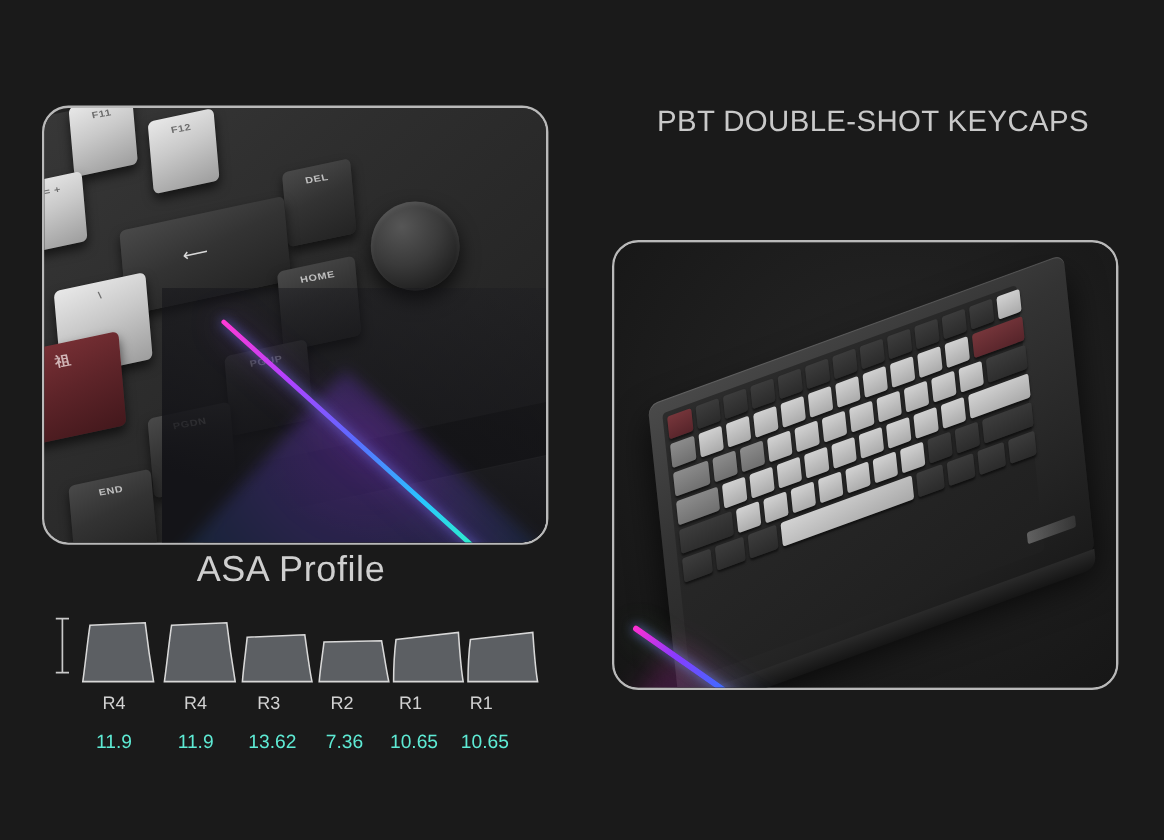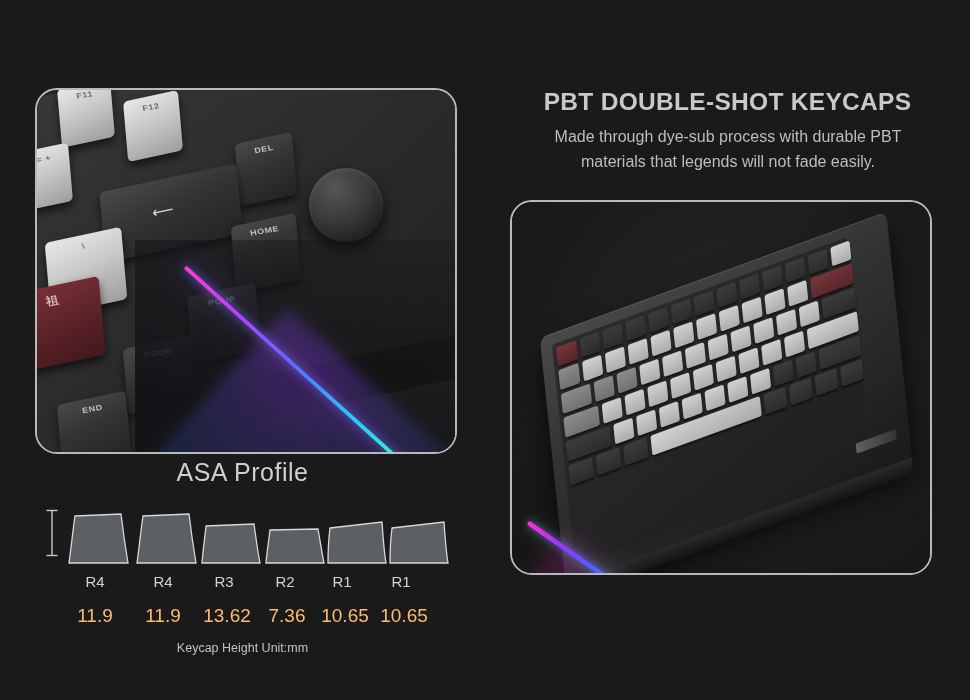--- a/index.html
+++ b/index.html
@@ -87,47 +87,47 @@
     filter:blur(6px);
   }
   .corner-dark {
     position:absolute; right:-10px; top:150px; width:330px; height:330px;
     background:linear-gradient(200deg, rgba(20,20,28,.2), #141418 60%);
   }
 
   
   #profile-section { position:absolute; left:0; top:458px; width:485px; }
   #profile-title {
-    text-align:center; color:#cfcfcf; font-size:25px; font-weight:normal;
+    text-align:center; color:#cfcfcf; font-size:30px; font-weight:normal;
     letter-spacing:.5px;
   }
   #profile-chart {
     position:relative; margin-top:16px; height:62px;
   }
   #height-bracket {
     position:absolute; left:44px; top:6px; width:16px; height:48px;
   }
   .cap { position:absolute; bottom:0; }
   #row-labels, #height-values {
     position:relative; height:24px; margin-top:8px;
   }
   .col-label {
     position:absolute; text-align:center; color:#d2d2d2; font-size:15px;
     transform:translateX(-50%);
   }
-  #height-values .col-label { font-size:19px; color:#fdba74; }
+  #height-values .col-label { font-size:16px; color:#5eead4; }
   #unit-caption {
     text-align:center; color:#c2c2c2; font-size:12.5px; margin-top:12px;
   }
 
   
   #right-column { position:absolute; left:485px; top:0; width:485px; height:700px; }
   #feature-heading {
     position:absolute; left:0; top:88px; width:485px; text-align:center;
-    color:#c9c9c9; font-size:24.5px; font-weight:bold; letter-spacing:.3px;
+    color:#c9c9c9; font-size:24.5px; font-weight:normal; letter-spacing:.3px;
   }
   #feature-subtitle {
     position:absolute; left:38px; top:124px; width:410px; text-align:center;
     color:#bdbdbd; font-size:16px; line-height:25px; font-weight:normal;
   }
 
   #keyboard-panel {
     position:absolute; left:25px; top:200px; width:422px; height:375px;
     border:2px solid #b9b9b9; border-radius:22px; overflow:hidden;
     background:#1c1c1c;
@@ -277,27 +277,25 @@
 
     <div id="height-values">
       <span class="col-label" style="left:95px;">11.9</span>
       <span class="col-label" style="left:163px;">11.9</span>
       <span class="col-label" style="left:227px;">13.62</span>
       <span class="col-label" style="left:287px;">7.36</span>
       <span class="col-label" style="left:345px;">10.65</span>
       <span class="col-label" style="left:404px;">10.65</span>
     </div>
 
-    <div id="unit-caption">Keycap Height Unit:mm</div>
   </div>
 </div>
 
 <div id="right-column">
   <div id="feature-heading">PBT DOUBLE-SHOT KEYCAPS</div>
-  <div id="feature-subtitle">Made through dye-sub process with durable PBT materials that legends will not fade easily.</div>
 
   <div id="keyboard-panel">
     <div id="kb-scene">
       <div id="kb-wrap">
         <div id="kb-case"></div>
         <div id="kb-plate">
 
           <div class="kc r" style="left:4px;   top:4px;  width:22px;height:19px;"></div>
           <div class="kc d" style="left:30px;  top:4px;  width:21px;height:19px;"></div>
           <div class="kc d" style="left:55px;  top:4px;  width:21px;height:19px;"></div>

